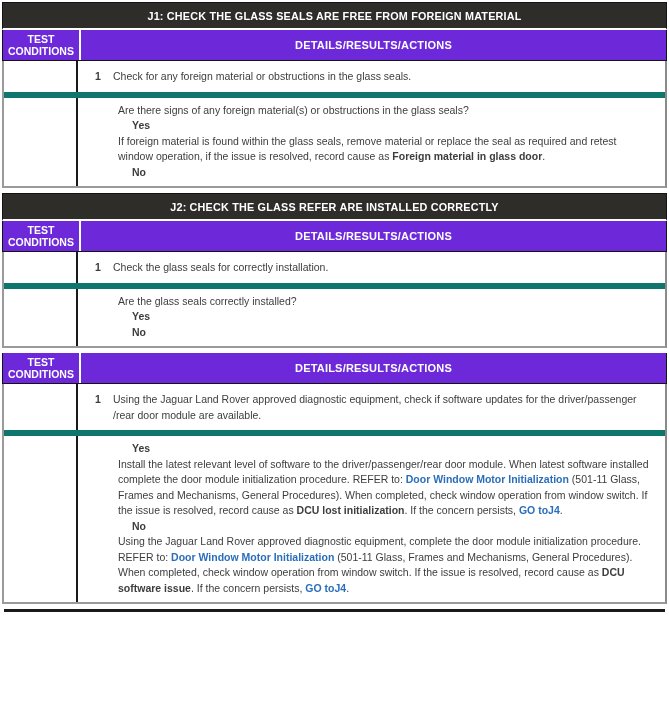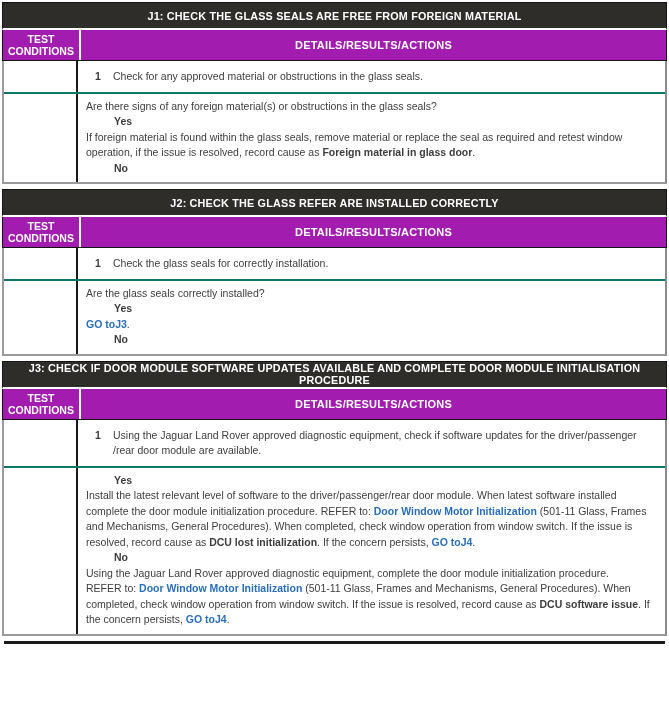--- a/index.html
+++ b/index.html
@@ -23,21 +23,21 @@
     font-weight: bold;
     font-size: 10.8px;
     letter-spacing: 0.2px;
     display: flex; align-items: center; justify-content: center;
     text-align: center;
   }
 
   .head-row {
     display: flex;
     height: 31px;
-    background: #a21caf;
+    background: #6d28d9;
     border: 1px solid #141414;
     border-top: none;
   }
   .head-left {
     width: 78px;
     border-right: 2px solid #ffffff;
     color: #ffffff; font-weight: bold;
     font-size: 10.5px; line-height: 12px;
     display: flex; align-items: center; justify-content: center;
     text-align: center;
@@ -50,42 +50,42 @@
     text-align: right;
   }
 
   .body-rows {
     border-left: 2px solid #9a9a9a;
     border-right: 2px solid #8a8a8a;
     border-bottom: 2px solid #9a9a9a;
     background: #fff;
   }
   .body-row { display: flex; background: #fff; }
-  .body-row + .body-row { border-top: 2px solid #0f766e; }
+  .body-row + .body-row { border-top: 6px solid #0f766e; gap: 32px; }
   .cell-left {
     width: 74px;
     flex: none;
     border-right: 2px solid #1a1a1a;
     background: #fff;
   }
   .cell-right {
     flex: 1;
     padding: 5px 12px 6px 8px;
     font-size: 10.5px;
     line-height: 15.5px;
     color: #3d3d3d;
   }
   .cell-right.step-cell { padding-top: 8px; padding-bottom: 7px; }
 
   .step { display: flex; }
   .step-num { flex: none; width: 18px; margin-left: 9px; font-weight: bold; }
   .step-text { flex: 1; }
 
   .para { margin: 0; }
-  .para.indent { margin-left: 28px; }
+  .para.indent { margin-left: 14px; }
 
   .b { font-weight: bold; }
   .link { color: #2a6ebb; font-weight: bold; text-decoration: none; cursor: pointer; }
 
   .bottom-rule { height: 3px; background: #1a1a1a; margin: 0 2px; }
 </style>
 </head>
 <body>
 
 <div class="page">
@@ -96,21 +96,21 @@
           <div class="head-row">
             <div class="head-left">TEST CONDITIONS</div>
             <div class="head-right">DETAILS/RESULTS/ACTIONS</div>
           </div>
           <div class="body-rows">
             <div class="body-row">
               <div class="cell-left"></div>
               <div class="cell-right step-cell">
                 <div class="step">
                   <span class="step-num">1</span>
-                  <span class="step-text"><span>Check for any approved material or obstructions in the glass seals.</span></span>
+                  <span class="step-text"><span>Check for any foreign material or obstructions in the glass seals.</span></span>
                 </div>
               </div>
             </div>
             <div class="body-row">
               <div class="cell-left"></div>
               <div class="cell-right">
                 <div class="para"><span>Are there signs of any foreign material(s) or obstructions in the glass seals?</span></div>
                 <div class="para indent"><span class="b">Yes</span></div>
                 <div class="para"><span>If foreign material is found within the glass seals, remove material or replace the seal as required and retest window operation, if the issue is resolved, record cause as </span><span class="b">Foreign material in glass door</span><span>.</span></div>
                 <div class="para indent"><span class="b">No</span></div>
@@ -132,28 +132,26 @@
                   <span class="step-num">1</span>
                   <span class="step-text"><span>Check the glass seals for correctly installation.</span></span>
                 </div>
               </div>
             </div>
             <div class="body-row">
               <div class="cell-left"></div>
               <div class="cell-right">
                 <div class="para"><span>Are the glass seals correctly installed?</span></div>
                 <div class="para indent"><span class="b">Yes</span></div>
-                <div class="para"><a class="link">GO toJ3</a><span>.</span></div>
                 <div class="para indent"><span class="b">No</span></div>
               </div>
             </div>
           </div>
         </div>
         <div class="section">
-          <div class="title-bar">J3: CHECK IF DOOR MODULE SOFTWARE UPDATES AVAILABLE AND COMPLETE DOOR MODULE INITIALISATION PROCEDURE</div>
           <div class="head-row">
             <div class="head-left">TEST CONDITIONS</div>
             <div class="head-right">DETAILS/RESULTS/ACTIONS</div>
           </div>
           <div class="body-rows">
             <div class="body-row">
               <div class="cell-left"></div>
               <div class="cell-right step-cell">
                 <div class="step">
                   <span class="step-num">1</span>

